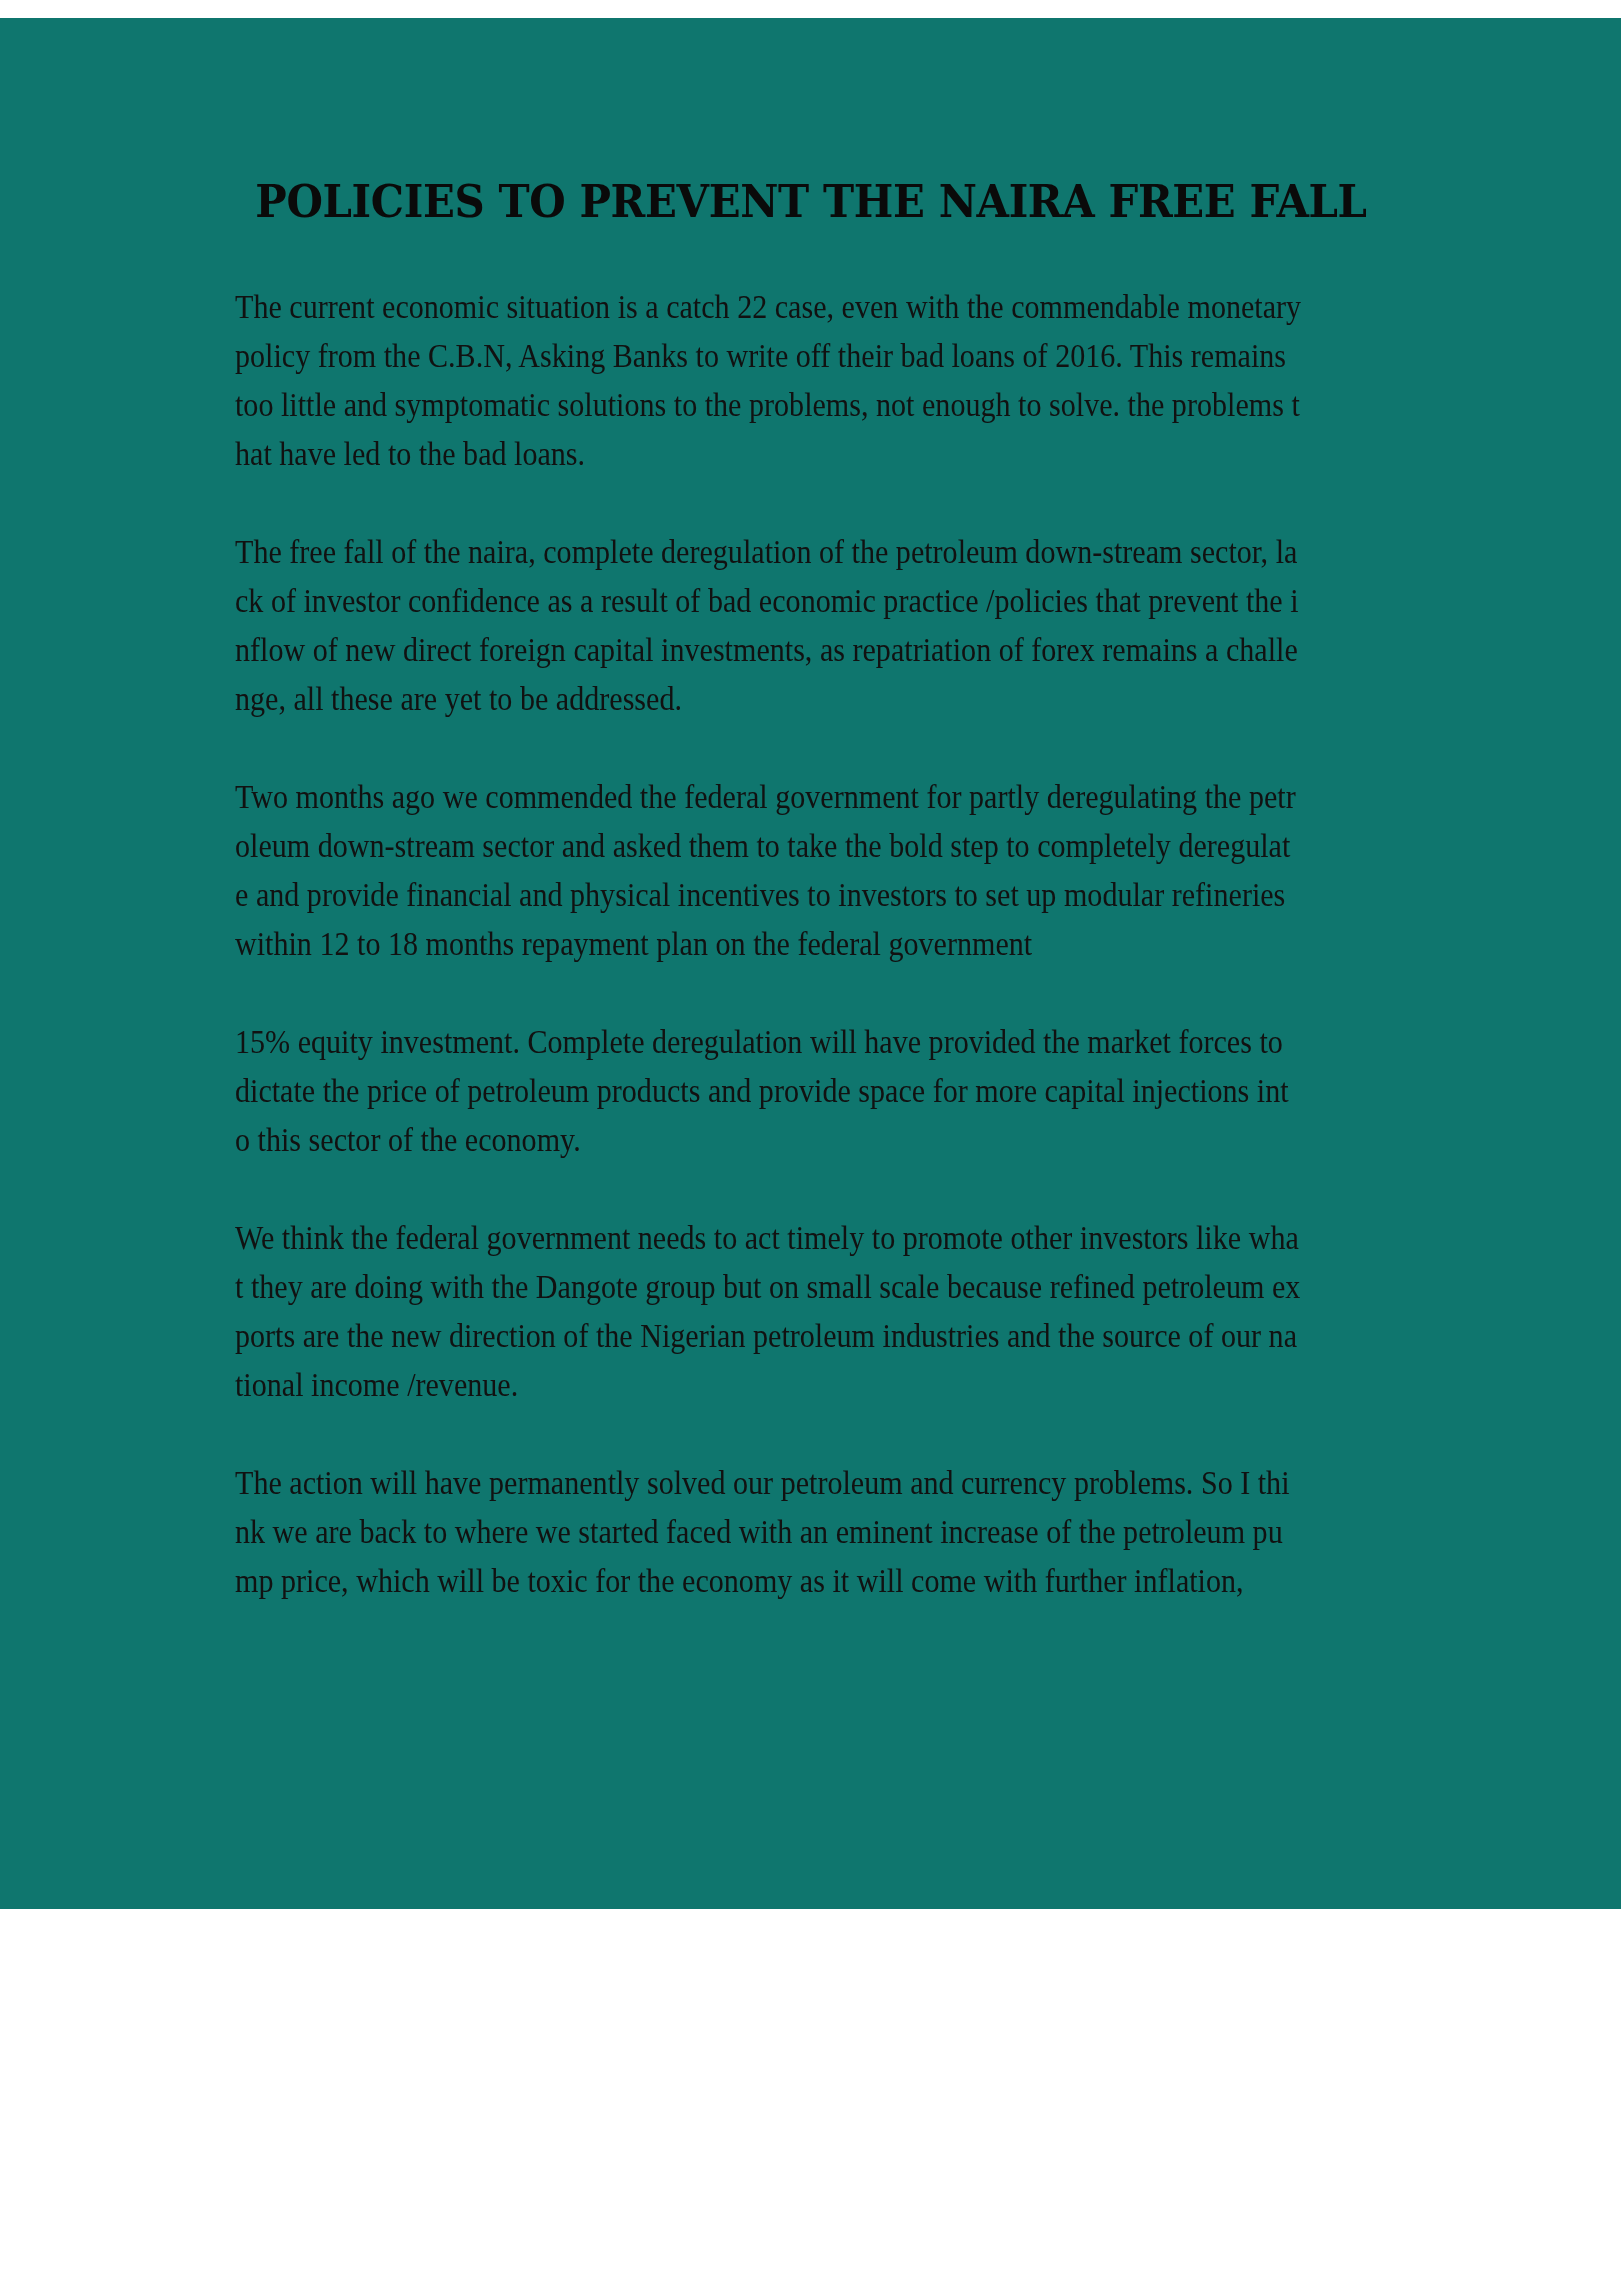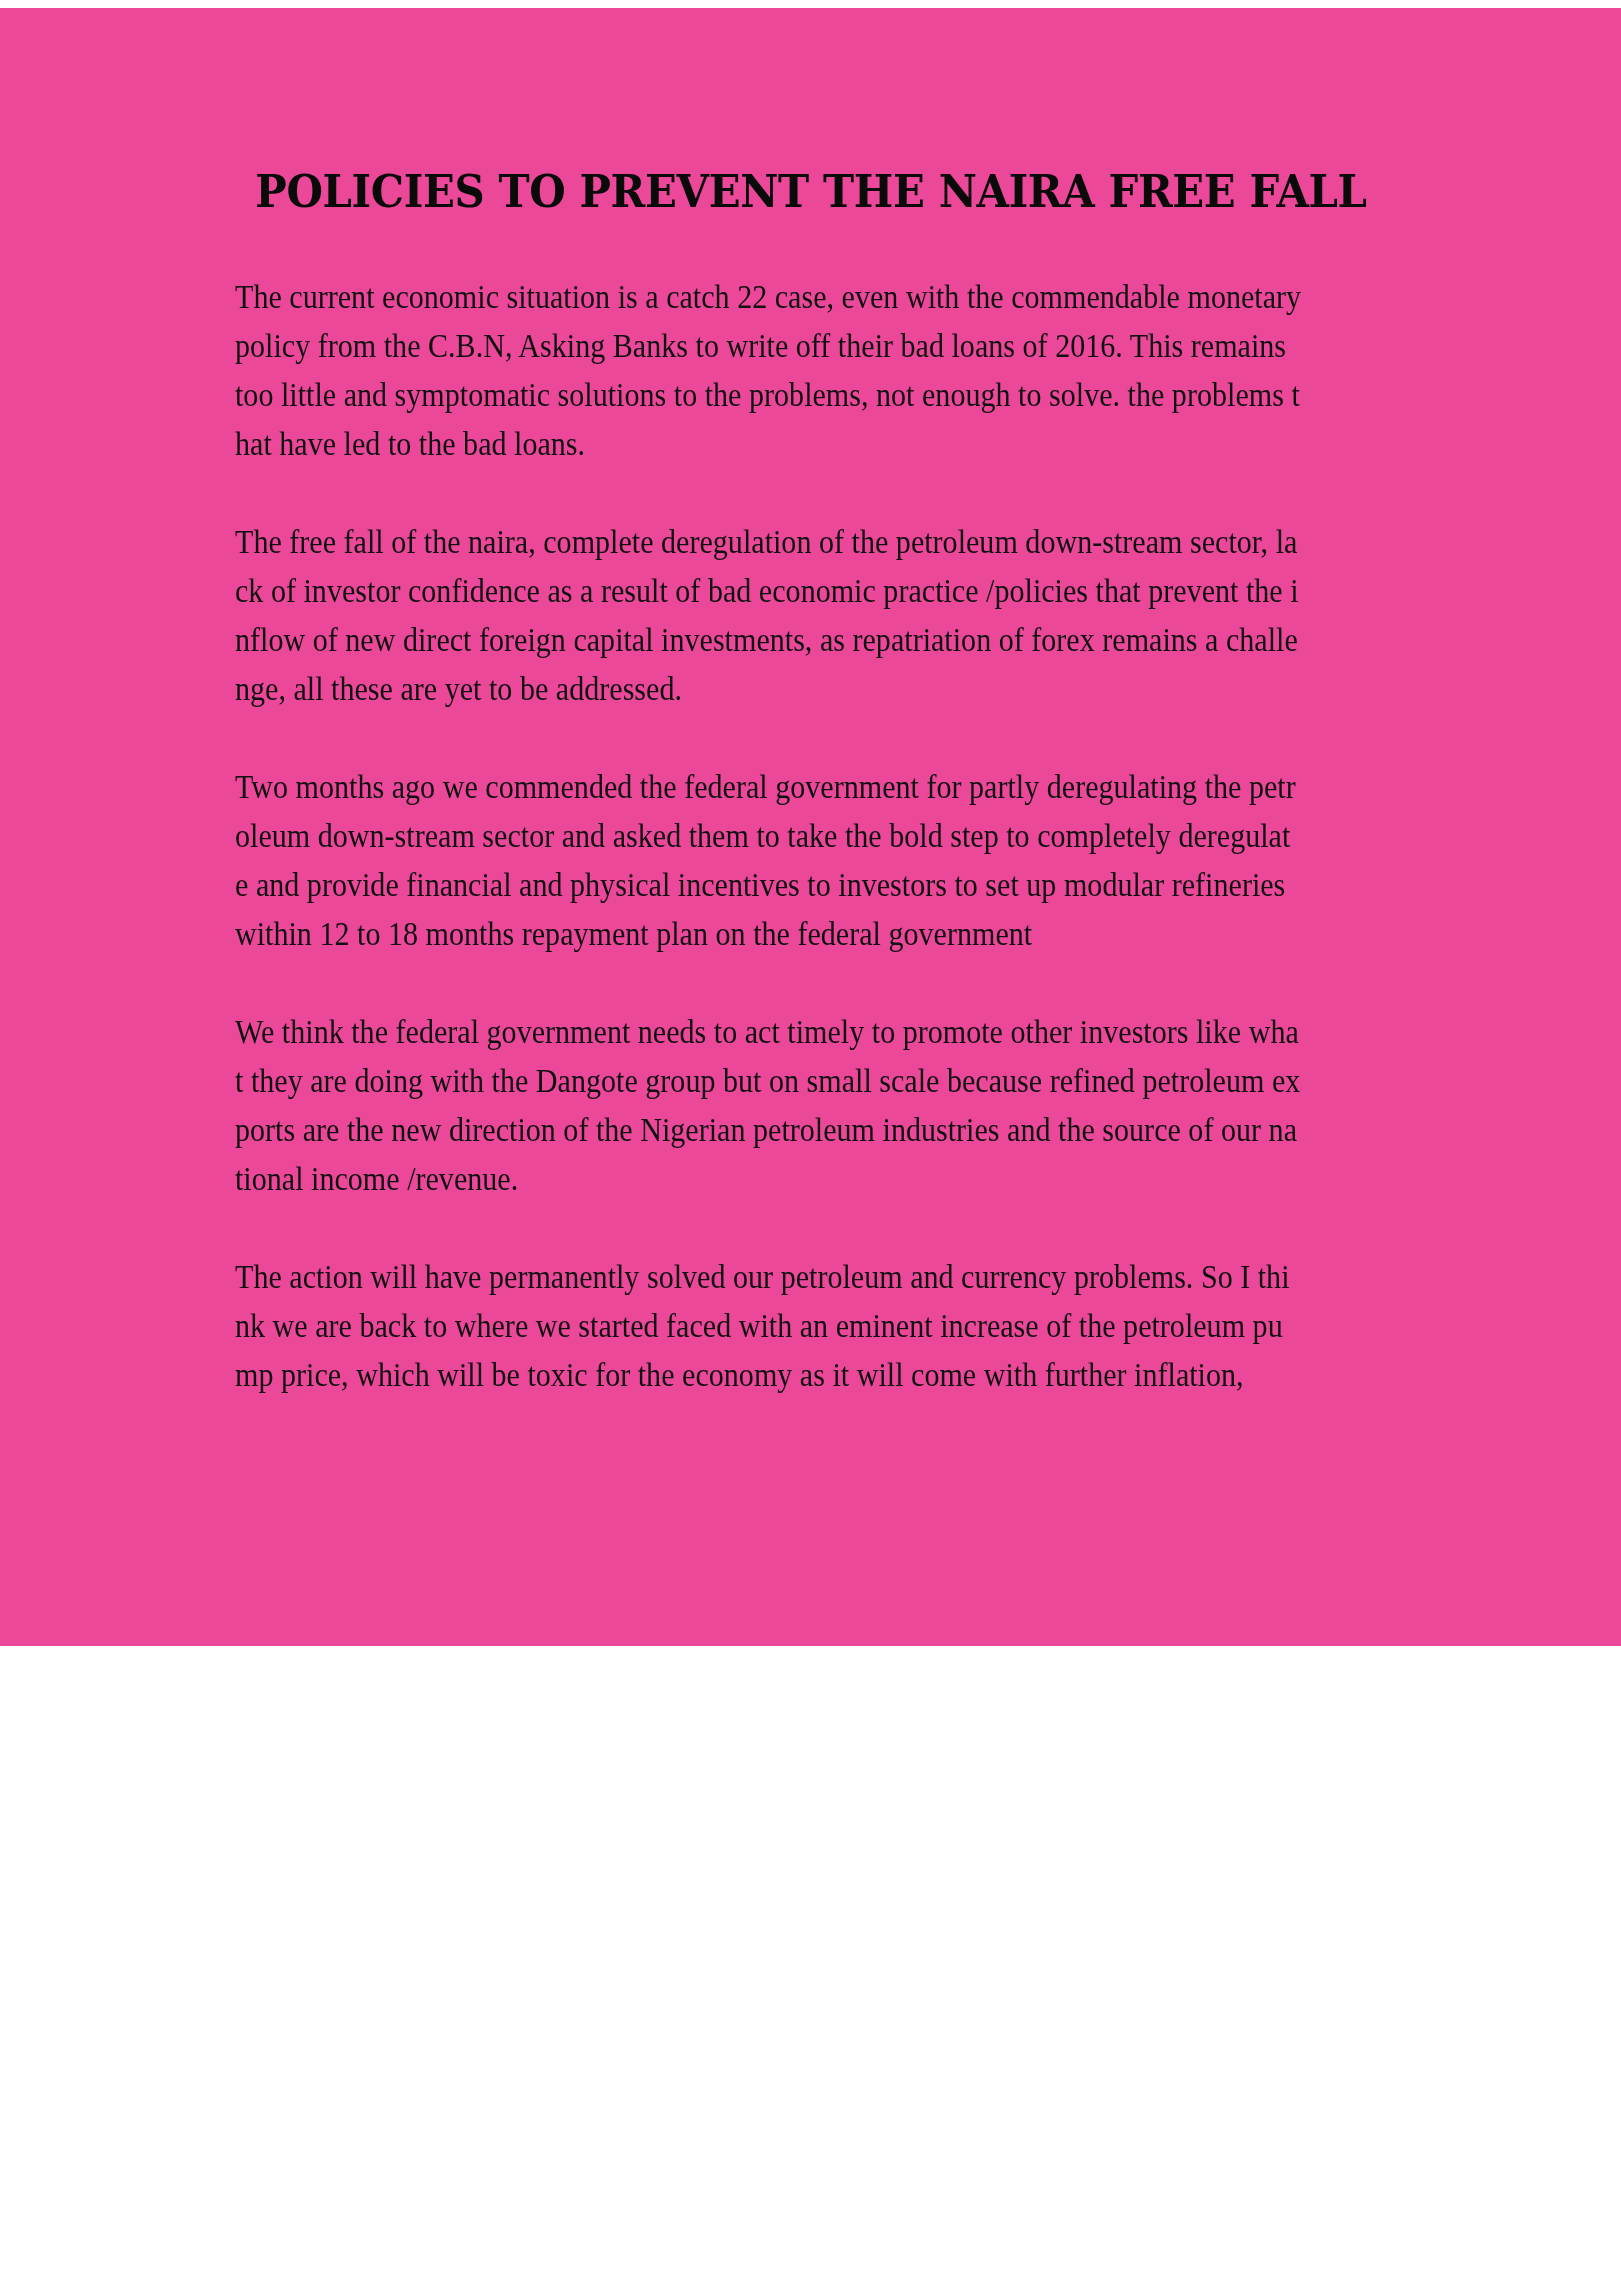--- a/index.html
+++ b/index.html
@@ -10,24 +10,24 @@
     body {
       width: 1622px;
       height: 2293px;
       position: relative;
       overflow: hidden;
       color: #111111;
     }
     .page {
       position: absolute;
       left: 0;
-      top: 8px;
+      top: 18px;
       width: 1622px;
-      height: 1638px;
-      background: #ec4899;
+      height: 1891px;
+      background: #0f766e;
     }
     .title {
       position: absolute;
       left: 0;
       top: 152px;
       width: 1622px;
       text-align: center;
       font-family: "DejaVu Serif", serif;
       font-weight: bold;
       font-size: 45px;
@@ -80,20 +80,25 @@
       <span class="line">nge, all these are yet to be addressed.</span>
     </div>
 
     <div class="para">
       <span class="line">Two months ago we commended the federal government for partly deregulating the petr</span>
       <span class="line">oleum down-stream sector and asked them to take the bold step to completely deregulat</span>
       <span class="line">e and provide financial and physical incentives to investors to set up modular refineries</span>
       <span class="line">within 12 to 18 months repayment plan on the federal government</span>
     </div>
 
+    <div class="para">
+      <span class="line">15% equity investment. Complete deregulation will have provided the market forces to</span>
+      <span class="line">dictate the price of petroleum products and provide space for more capital injections int</span>
+      <span class="line">o this sector of the economy.</span>
+    </div>
 
     <div class="para">
       <span class="line">We think the federal government needs to act timely to promote other investors like wha</span>
       <span class="line">t they are doing with the Dangote group but on small scale because refined petroleum ex</span>
       <span class="line">ports are the new direction of the Nigerian petroleum industries and the source of our na</span>
       <span class="line">tional income /revenue.</span>
     </div>
 
     <div class="para">
       <span class="line">The action will have permanently solved our petroleum and currency problems. So I thi</span>

